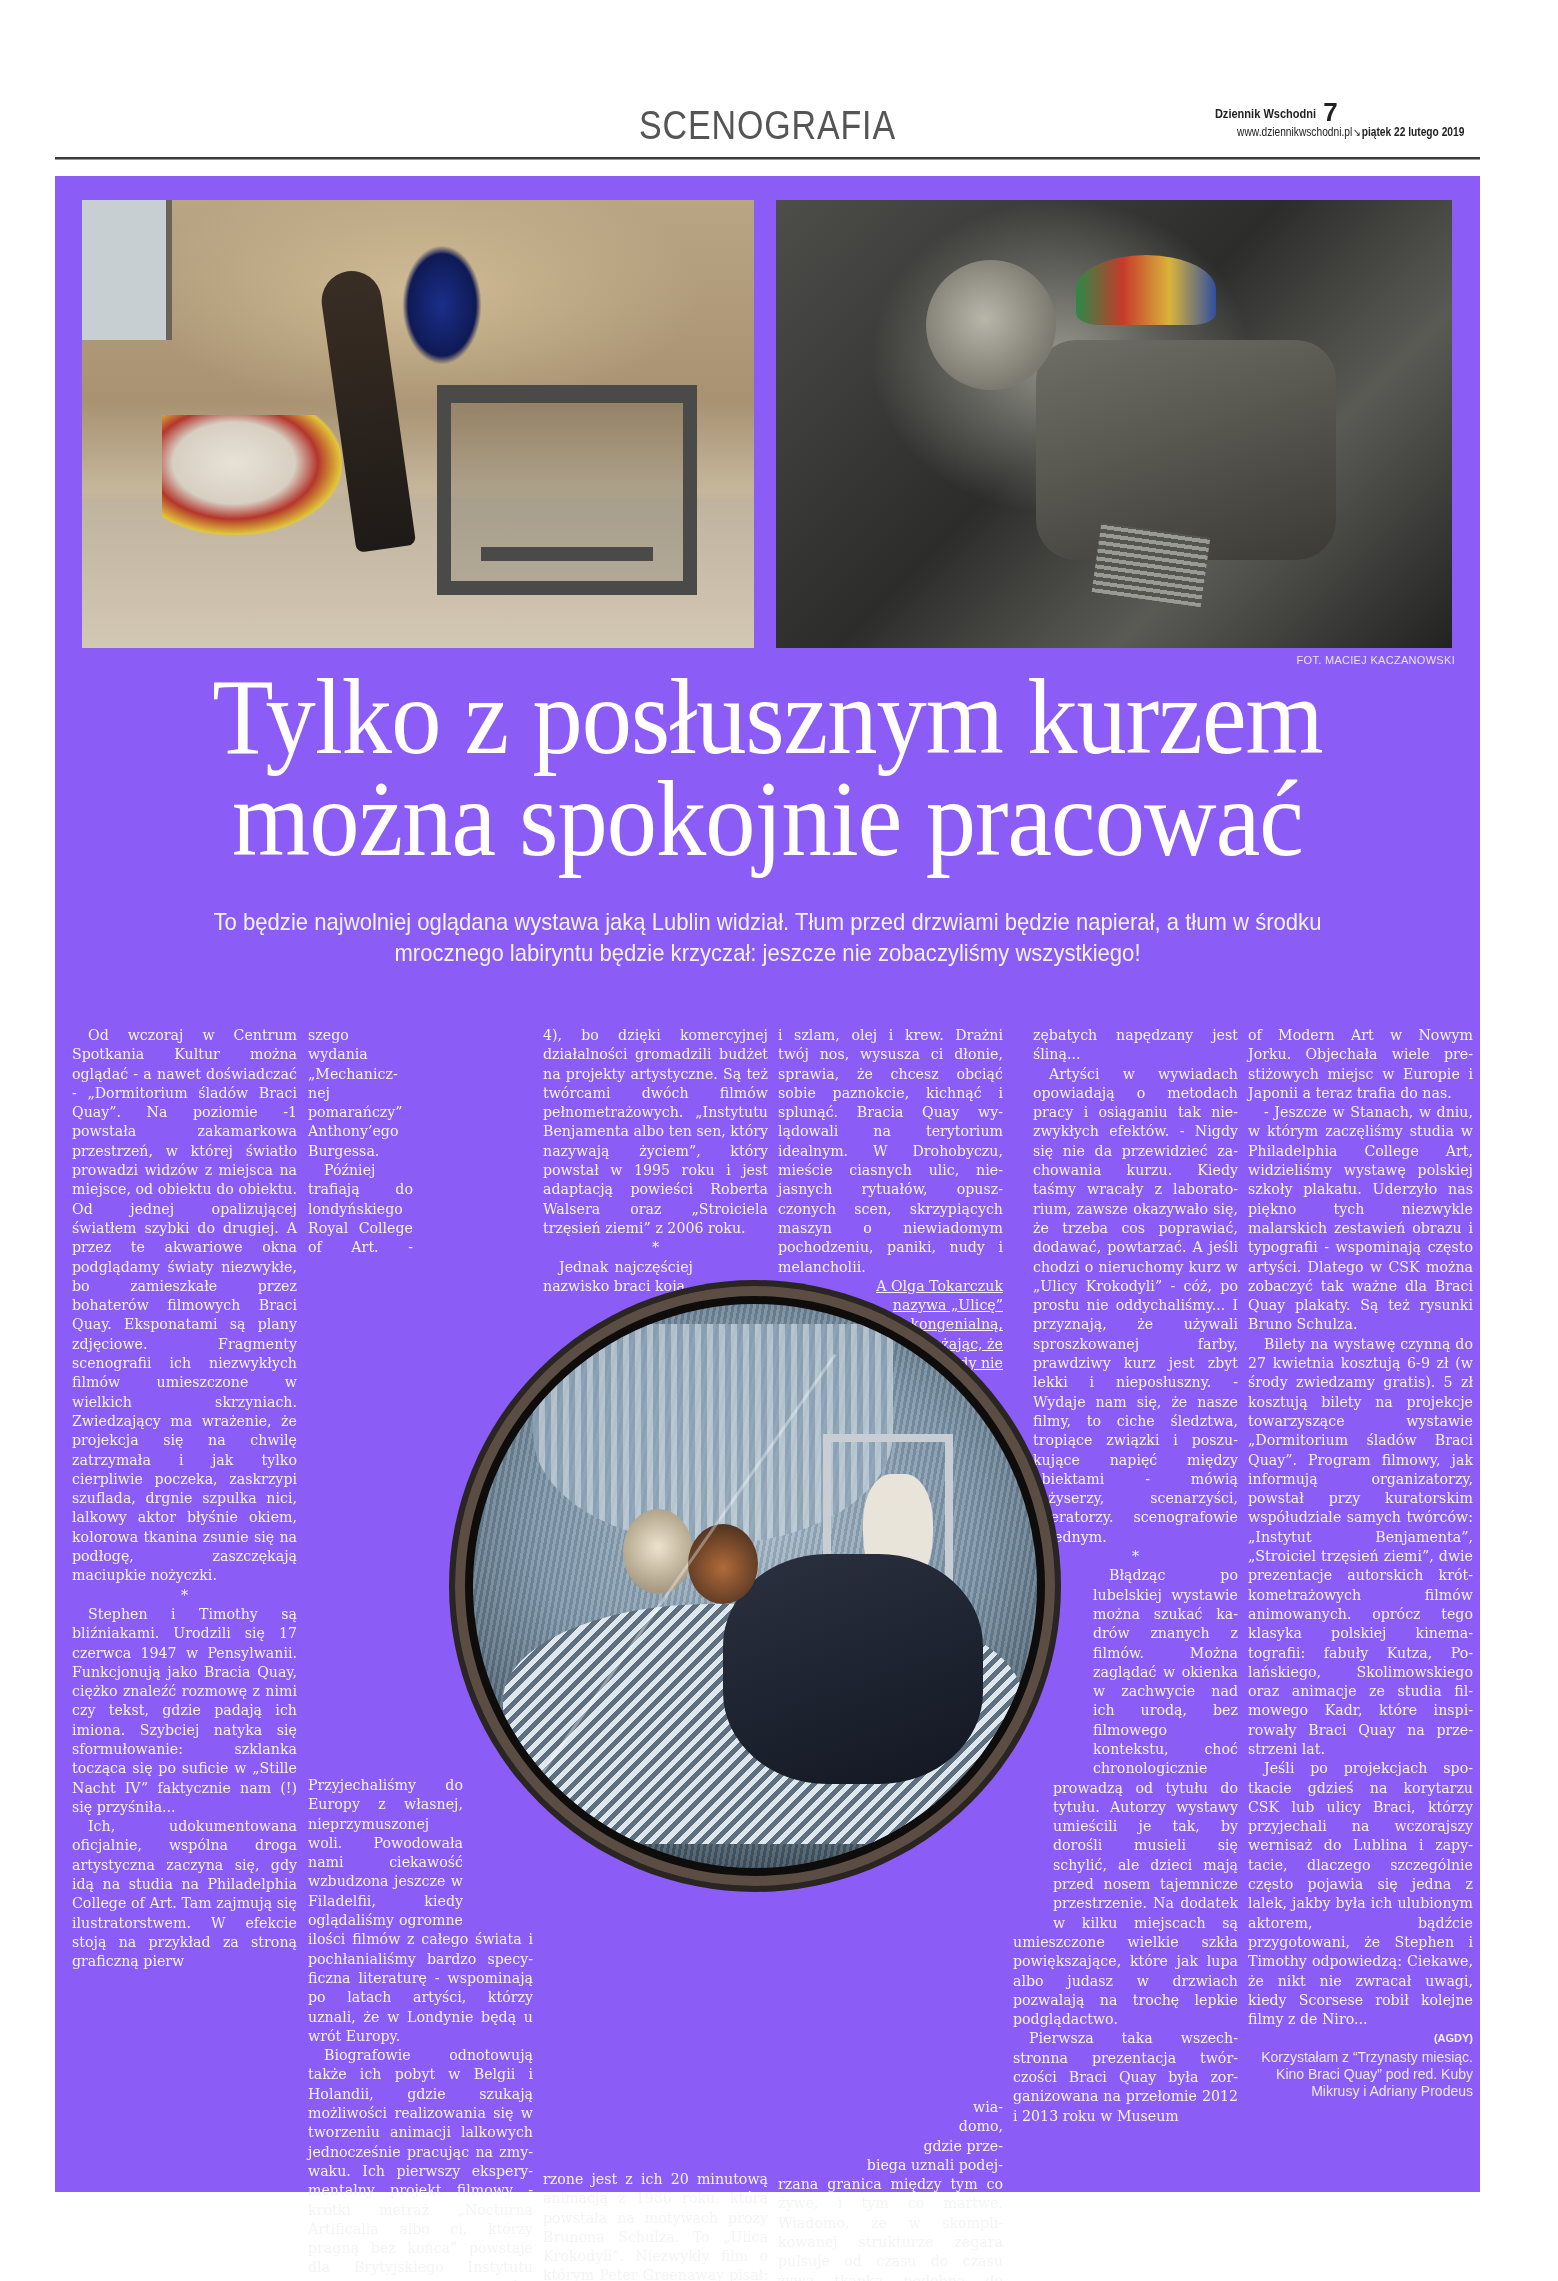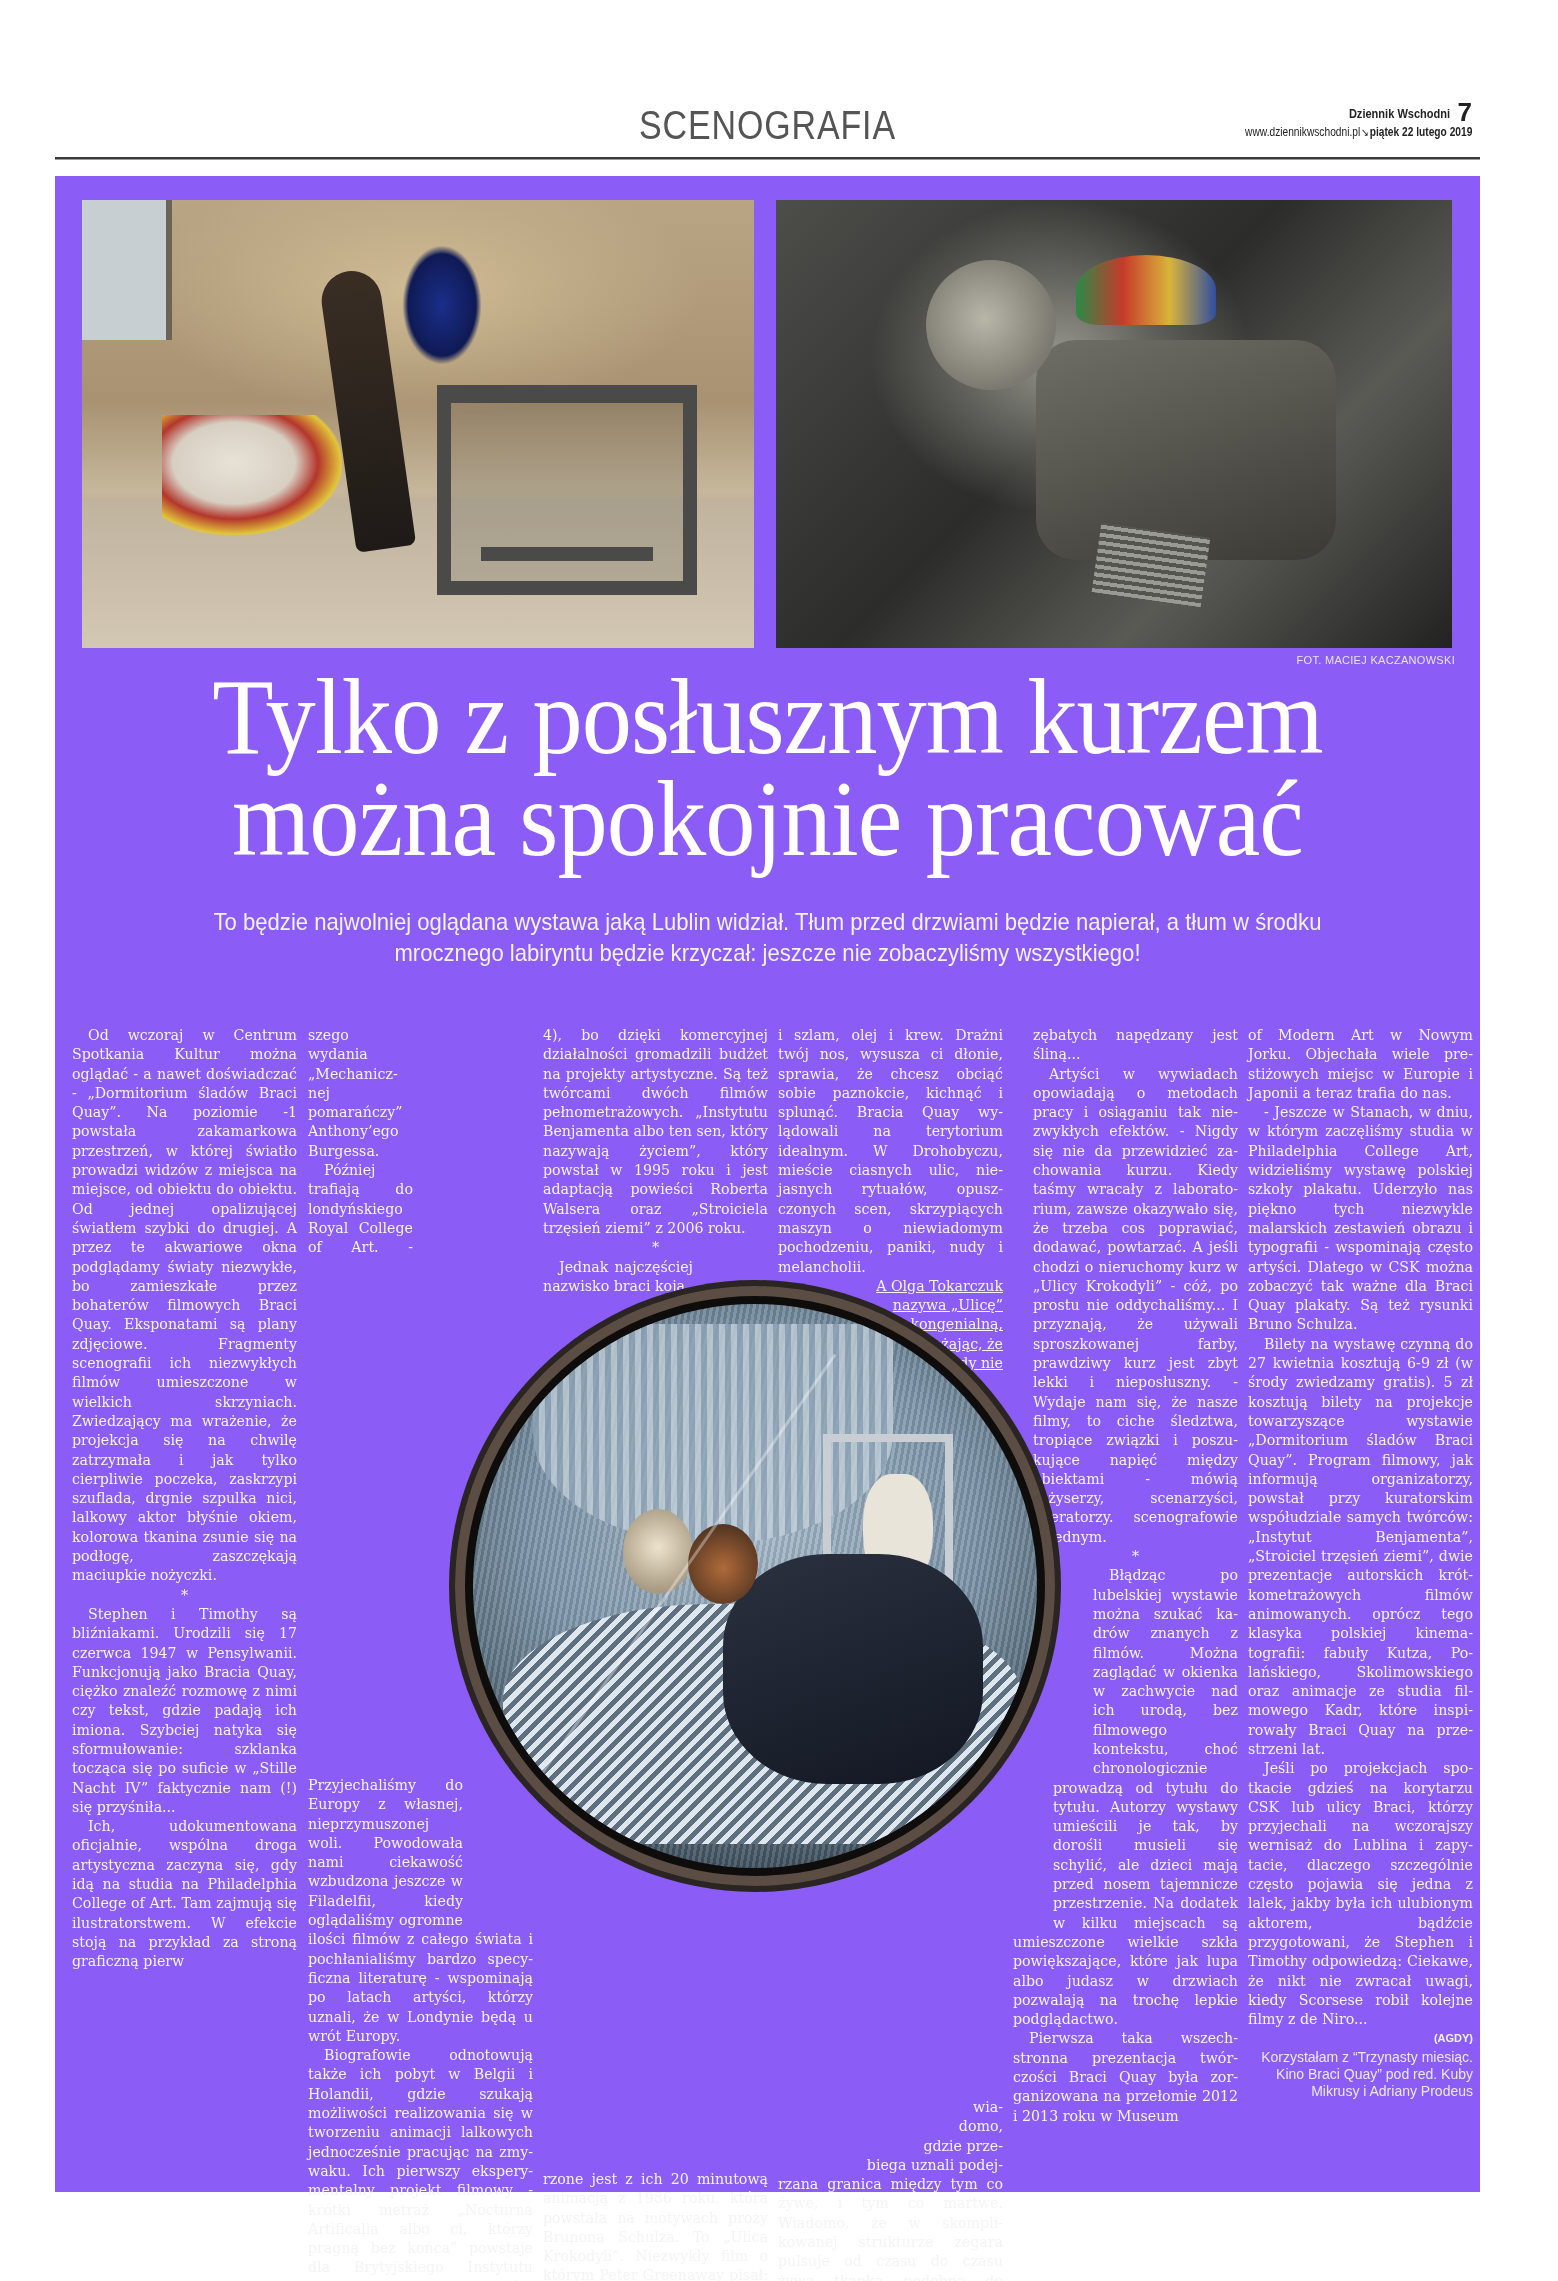--- a/index.html
+++ b/index.html
@@ -7,21 +7,21 @@
     body { position: relative; font-family: "DejaVu Serif", serif; }
 
     
     .masthead { position: absolute; left: 55px; top: 95px; width: 1425px; height: 65px; }
     .section-title {
       position: absolute; left: 0; right: 0; top: 8px; text-align: center;
       font-family: "Liberation Sans", sans-serif; font-weight: 300;
       font-size: 40px; letter-spacing: 1px; color: #555555;
       transform: scaleX(0.85); transform-origin: center;
     }
-    .paper-info { position: absolute; right: 8px; top: 4px; text-align: right;
+    .paper-info { position: absolute; right: 16px; top: 4px; 
       font-family: "Liberation Sans", sans-serif; color: #222222; line-height: 1.05; }
     .paper-name { font-size: 13px; font-weight: bold; transform: scaleX(0.85); transform-origin: right; display: inline-block; }
     .page-num { font-size: 26px; font-weight: bold; vertical-align: -3px; margin-left: 3px; }
     .paper-line2 { font-size: 12px; transform: scaleX(0.85); transform-origin: right; white-space: nowrap; }
     .paper-line2 .date { font-weight: bold; }
     .cursor-icon { display: inline-block; font-size: 11px; margin: 0 1px; color: #222; }
     .rule { position: absolute; left: 55px; width: 1425px; top: 157px; height: 3px; background: #3a3a3a; border-bottom: 1px solid #999; }
 
     
     .panel { position: absolute; left: 55px; top: 176px; width: 1425px; height: 2016px; background: #8b5cf6; }

